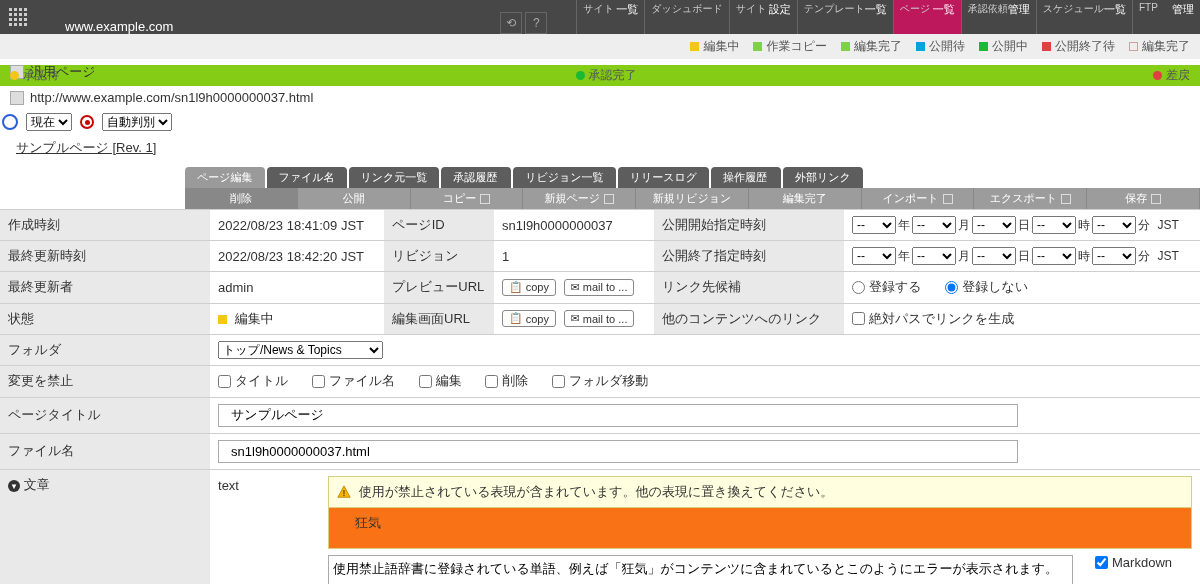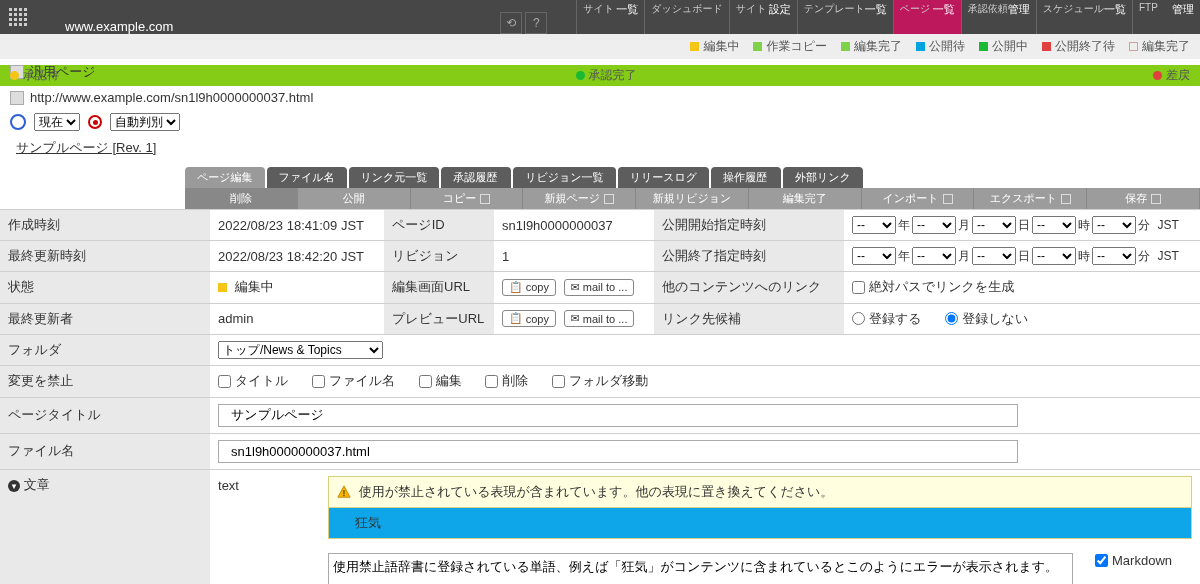--- a/index.html
+++ b/index.html
@@ -14,21 +14,21 @@
 .topnav { display: flex; align-self: stretch; }
 .topnav .cell { border-left: 1px solid #666; padding: 2px 6px; min-width: 68px; display: flex; flex-direction: row; justify-content: space-between; }
 .topnav .cell .t { font-size: 10px; color: #ccc; }
 .topnav .cell .b { font-size: 11px; color: #fff; text-align: right; }
 .statusbar { background: #eee; padding: 4px 10px; display: flex; justify-content: flex-end; gap: 14px; font-size: 12px; color: #555; }
 .statusbar2 { background: #84cc16; padding: 2px 10px; display: flex; justify-content: space-between; gap: 10px; font-size: 12px; color: #555; }
 .sq { display: inline-block; width: 9px; height: 9px; margin-right: 4px; vertical-align: middle; }
 .circ { display: inline-block; width: 9px; height: 9px; border-radius: 50%; margin-right: 4px; vertical-align: middle; }
 .breadcrumb { padding: 4px 10px; display: flex; align-items: center; gap: 6px; font-size: 13px; color: #333; }
 .breadcrumb .icn { width: 14px; height: 14px; background: #ddd; border: 1px solid #aaa; }
-.ctlrow { padding: 4px 10px; display: flex; align-items: center; gap: 8px; }
+.ctlrow { padding: 4px 2px; display: flex; align-items: center; gap: 8px; }
 .clockicn { width: 16px; height: 16px; border: 2px solid #2b5fd9; border-radius: 50%; position: relative; }
 .doticn { width: 14px; height: 14px; border: 2px solid #c00; border-radius: 50%; display: flex; align-items: center; justify-content: center; }
 .doticn::after { content:""; width: 5px; height: 5px; background: #c00; border-radius: 50%; }
 select { font-size: 12px; }
 .revline { padding: 4px 10px; display: flex; align-items: center; gap: 6px; font-size: 13px; text-decoration: underline; }
 .tabs { display: flex; margin: 6px 0 0 185px; }
 .tab { background: #5d5d5d; color: #fff; font-size: 11px; padding: 3px 12px; border-radius: 4px 4px 0 0; margin-right: 2px; min-width: 70px; cursor: pointer; }
 .tab.active { background: #9a9a9a; padding-left: 12px; }
 .toolbar { background: #b6b6b6; display: flex; padding: 0; margin-left: 185px; }
 .tbtn { flex: 1; background: #9c9c9c; color: #fff; font-size: 11px; text-align: center; padding: 3px 4px; border-right: 1px solid #888; cursor: pointer; position: relative; display: flex; align-items: center; justify-content: center; gap: 4px; }
@@ -38,21 +38,21 @@
 .table .hdr { background: #e9e9e9; width: 224px; color: #333; }
 .table .v1 { width: 174px; }
 .table .v2 { width: 110px; background: #e9e9e9; }
 .table .v3 { width: 160px; }
 .table .v4 { width: 190px; background: #e9e9e9; }
 .copybtn { display: inline-flex; align-items: center; gap: 3px; border: 1px solid #888; border-radius: 3px; padding: 1px 6px; font-size: 11px; cursor: pointer; margin-right: 4px; }
 .dtsel { display: inline-flex; align-items: center; gap: 2px; font-size: 12px; }
 .dtsel select { width: 44px; }
 input[type=text] { font-size: 13px; padding: 3px 12px; border: 1px solid #aaa; width: 800px; }
 .warn { background: #ffffe0; border: 1px solid #d8d080; padding: 6px 8px; margin-bottom: 0; }
-.warn2 { background: #0ea5e9; border: 1px solid #d8d080; border-top: none; padding: 6px 8px 6px 26px; margin-bottom: 14px; }
+.warn2 { background: #f97316; border: 1px solid #d8d080; border-top: none; padding: 6px 8px 16px 26px; margin-bottom: 6px; }
 .warnicn { display: inline-block; width: 14px; height: 14px; vertical-align: middle; margin-right: 4px; }
 textarea { width: 745px; height: 70px; font-size: 13px; padding: 4px; border: 1px solid #aaa; font-family: inherit; resize: none; }
 .mdcol { vertical-align: top; padding-left: 10px; justify-content: flex-end; }
 label.cb { display: inline-flex; align-items: center; gap: 4px; margin-right: 20px; }
 </style>
 </head>
 <body>
 
 <div class="topbar">
   <div class="logo">
@@ -217,64 +217,64 @@
       <select><option>--</option></select><span>年</span>
       <select><option>--</option></select><span>月</span>
       <select><option>--</option></select><span>日</span>
       <select><option>--</option></select><span>時</span>
       <select><option>--</option></select><span>分</span>
       &nbsp;<span>JST</span>
     </span>
   </td>
 </tr>
 <tr>
-  <td class="hdr">状態</td>
-  <td><span class="sq" style="background:#f5c518"></span> <span>編集中</span></td>
-  <td class="v2">編集画面URL</td>
+  <td class="hdr">最終更新者</td>
+  <td>admin</td>
+  <td class="v2">プレビューURL</td>
   <td>
     <span class="copybtn">
             <span>📋</span>
             <span>copy</span>
           </span>
     <span class="copybtn">
             <span>✉</span>
             <span>mail to ...</span>
           </span>
   </td>
-  <td class="v4">他のコンテンツへのリンク</td>
-  <td>
-    <label class="cb">
-            <input type="checkbox" style="">
-            <span>絶対パスでリンクを生成</span>
-          </label>
-  </td>
-</tr>
-<tr>
-  <td class="hdr">最終更新者</td>
-  <td>admin</td>
-  <td class="v2">プレビューURL</td>
+  <td class="v4">リンク先候補</td>
+  <td>
+    <label class="cb">
+            <input type="radio" name="reg" style="">
+            <span>登録する</span>
+          </label>
+    <label class="cb">
+            <input type="radio" name="reg" checked="" style="">
+            <span>登録しない</span>
+          </label>
+  </td>
+</tr>
+<tr>
+  <td class="hdr">状態</td>
+  <td><span class="sq" style="background:#f5c518"></span> <span>編集中</span></td>
+  <td class="v2">編集画面URL</td>
   <td>
     <span class="copybtn">
             <span>📋</span>
             <span>copy</span>
           </span>
     <span class="copybtn">
             <span>✉</span>
             <span>mail to ...</span>
           </span>
   </td>
-  <td class="v4">リンク先候補</td>
-  <td>
-    <label class="cb">
-            <input type="radio" name="reg" style="">
-            <span>登録する</span>
-          </label>
-    <label class="cb">
-            <input type="radio" name="reg" checked="" style="">
-            <span>登録しない</span>
+  <td class="v4">他のコンテンツへのリンク</td>
+  <td>
+    <label class="cb">
+            <input type="checkbox" style="">
+            <span>絶対パスでリンクを生成</span>
           </label>
   </td>
 </tr>
 <tr>
   <td class="hdr">フォルダ</td>
   <td colspan="5"><select style="width:165px"><option>トップ/News &amp; Topics</option></select></td>
 </tr>
 <tr>
   <td class="hdr">変更を禁止</td>
   <td colspan="5">

